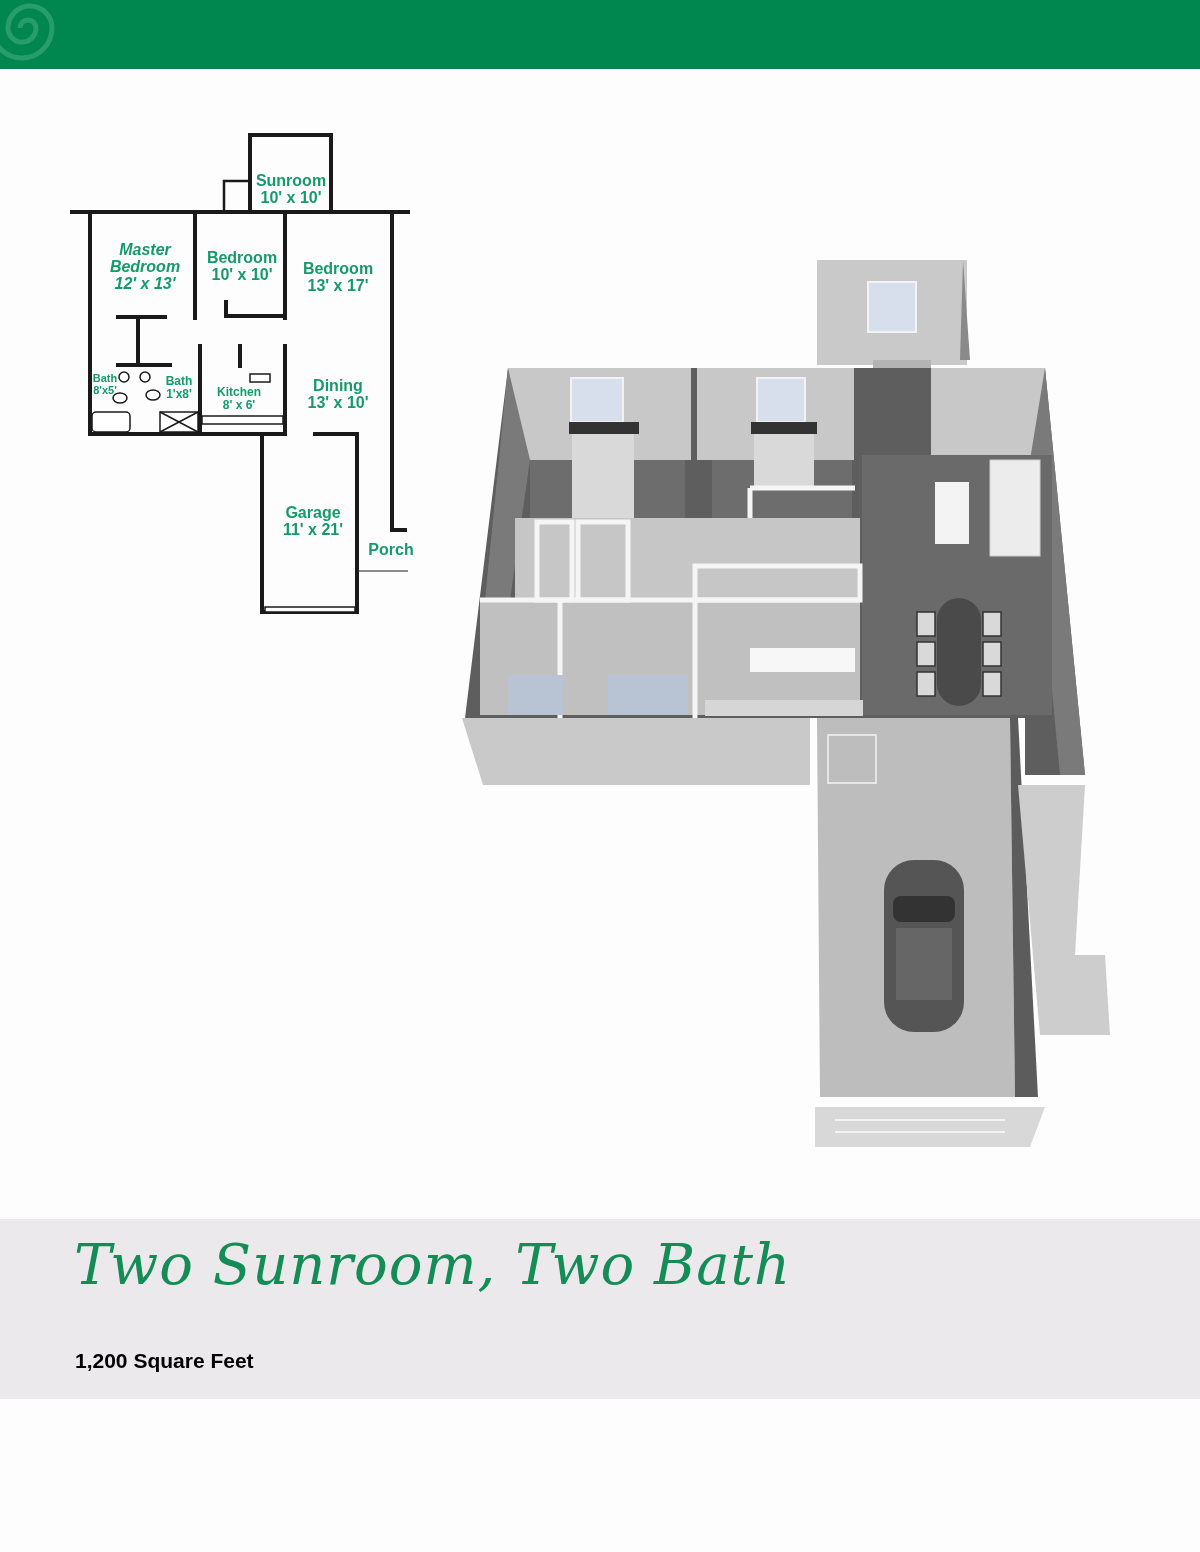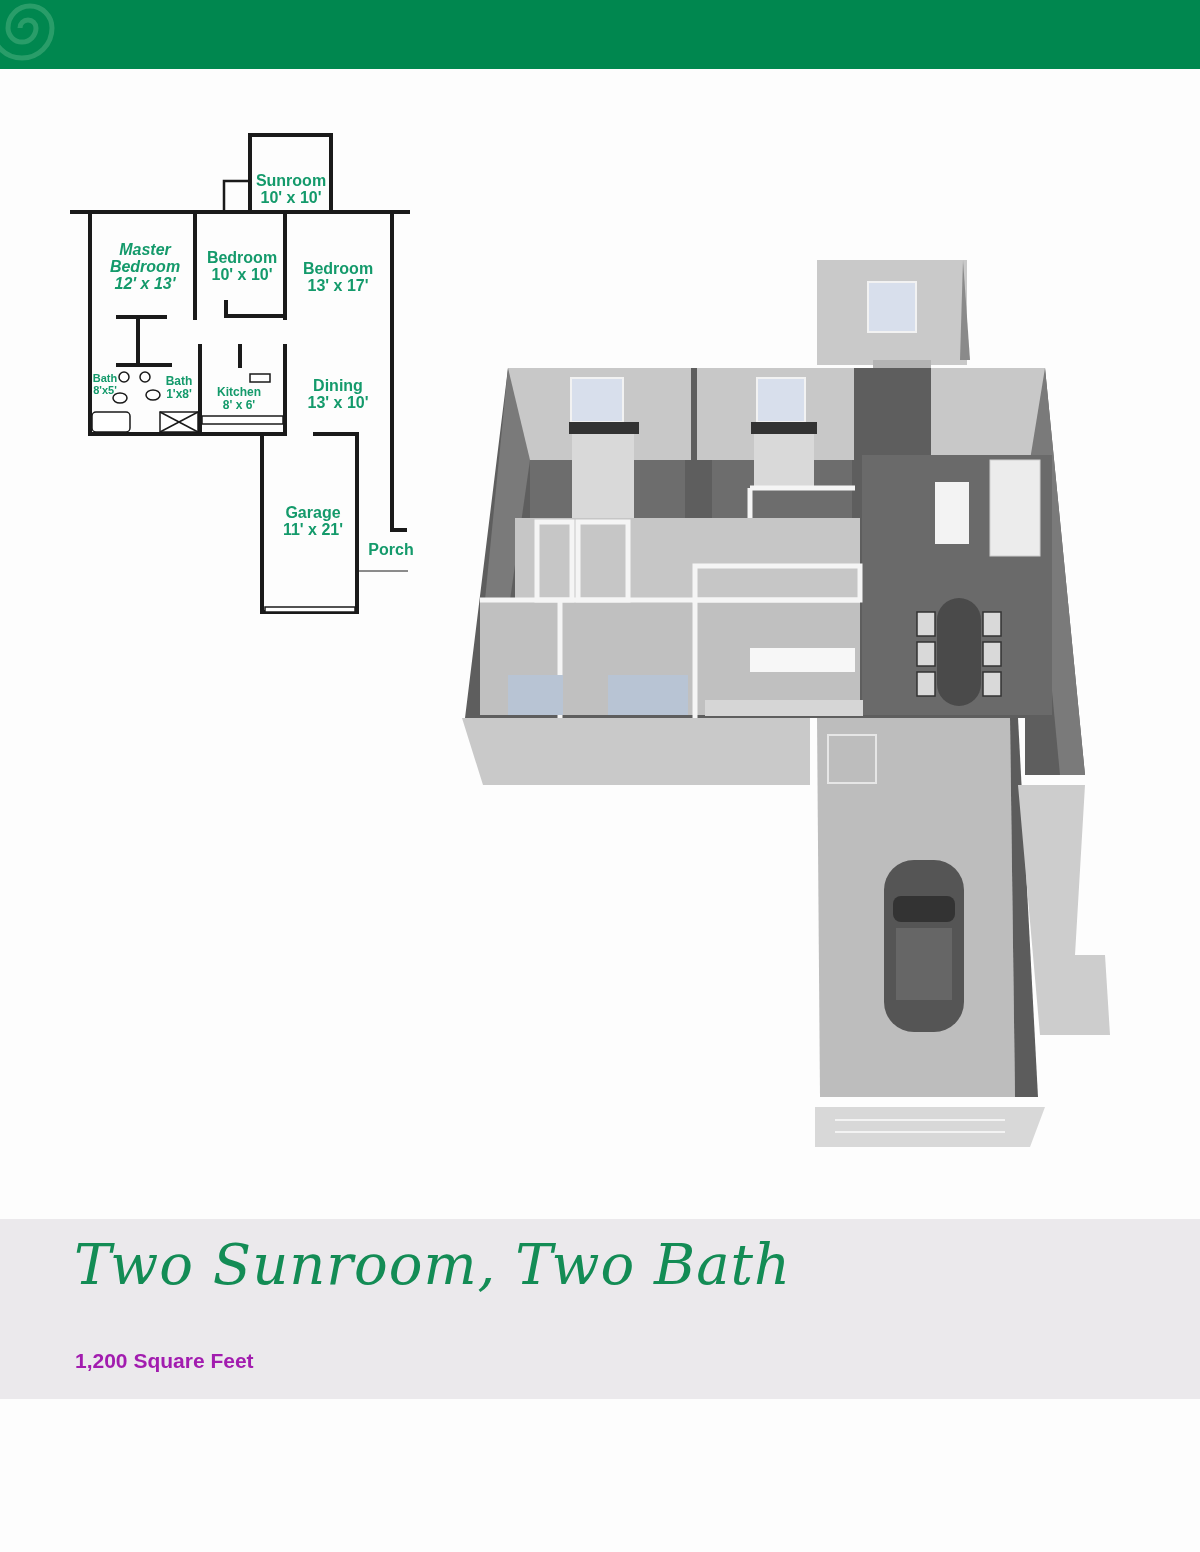--- a/index.html
+++ b/index.html
@@ -6,21 +6,21 @@
   body{width:1200px;height:1552px;background:#fdfdfd;position:relative;overflow:hidden;font-family:"Liberation Sans",sans-serif;}
   .header{position:absolute;left:0;top:0;width:1200px;height:69px;background:#00874f;overflow:hidden;}
   .header .swirl{position:absolute;left:-22px;top:-22px;width:100px;height:100px;}
   .header .title{position:absolute;left:71px;top:22px;color:#eaf6ef;font-weight:bold;font-size:22px;letter-spacing:1.6px;}
   .plan2d{position:absolute;left:0;top:0;width:1200px;height:700px;}
   .room-label{position:absolute;color:#149a6b;font-weight:bold;text-align:center;line-height:17px;font-size:16px;}
   .room-label.small{font-size:12px;line-height:13px;}
   .render3d{position:absolute;left:0;top:0;}
   .footer-band{position:absolute;left:0;top:1219px;width:1200px;height:180px;background:#ebe9ec;}
   .script-title{position:absolute;left:74px;top:1232px;color:#138c55;font-family:"DejaVu Serif",serif;font-style:italic;font-size:56px;letter-spacing:1px;}
-  .sqft{position:absolute;left:75px;top:1349px;font-weight:bold;font-size:21px;color:#a21caf;}
+  .sqft{position:absolute;left:75px;top:1349px;font-weight:bold;font-size:21px;color:#000000;}
 </style>
 </head>
 <body>
 
 <div class="header">
   <svg class="swirl" viewBox="0 0 100 100">
     <g fill="none" stroke="#3aa675" stroke-width="5" opacity="0.7">
       <path d="M50 50 m-8 0 a8 8 0 1 1 16 0 a14 14 0 1 1 -28 0 a22 22 0 1 1 44 0 a30 30 0 1 1 -60 0"></path>
     </g>
   </svg>

